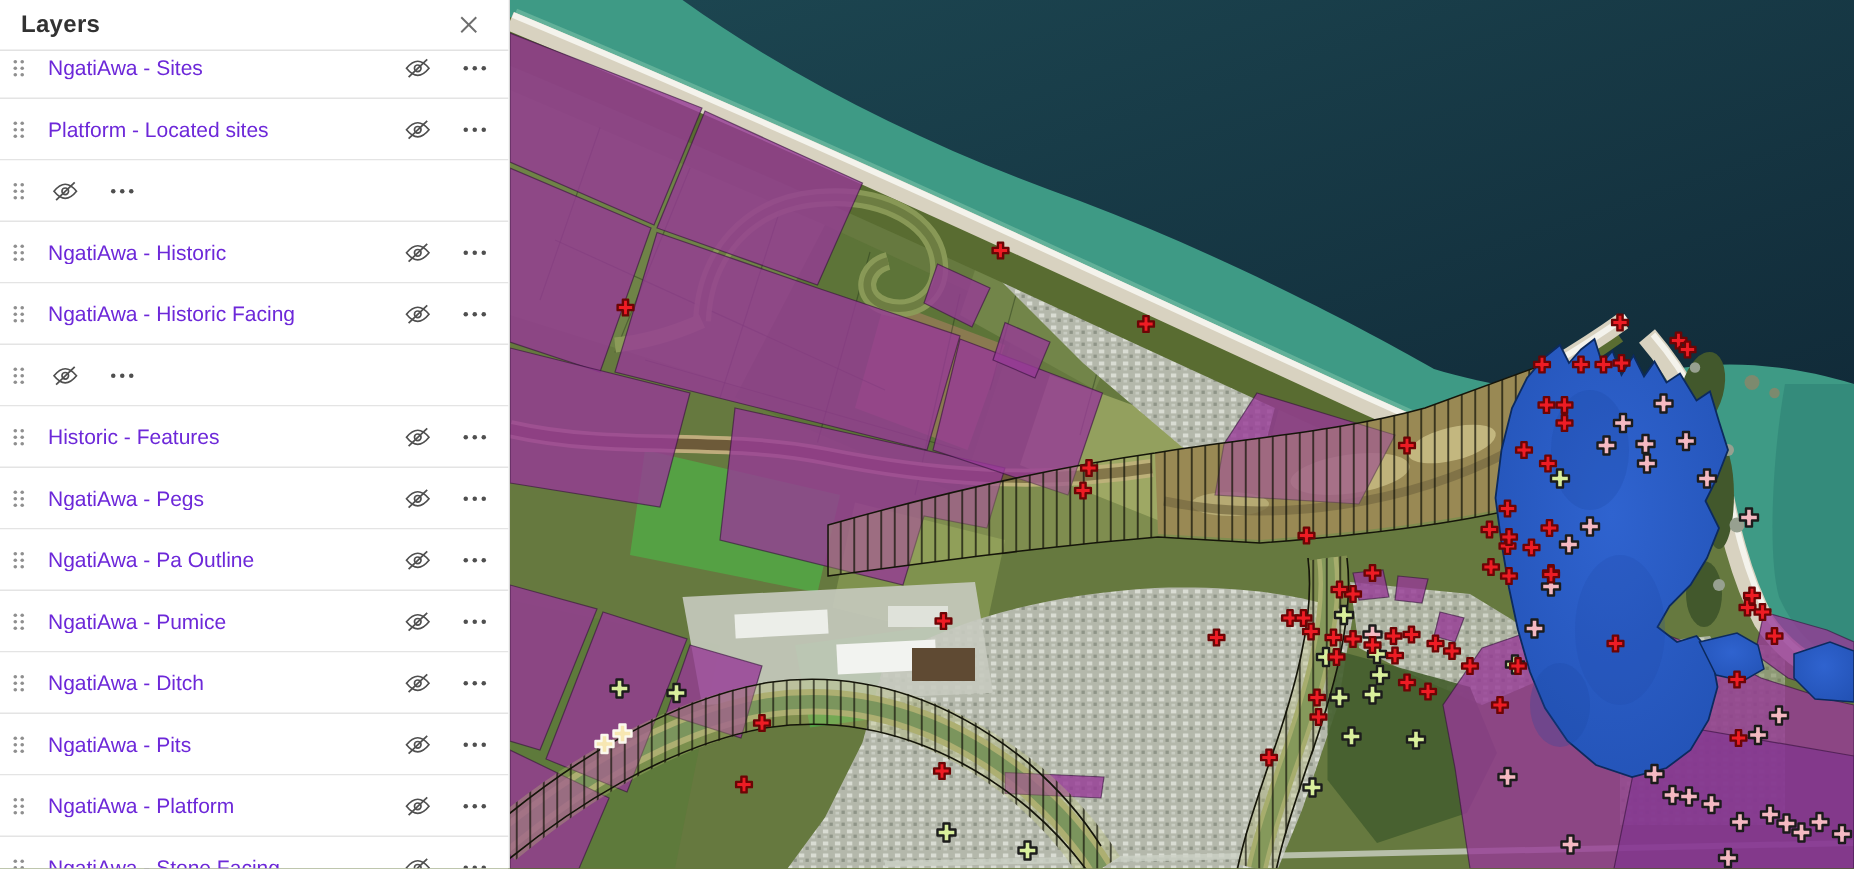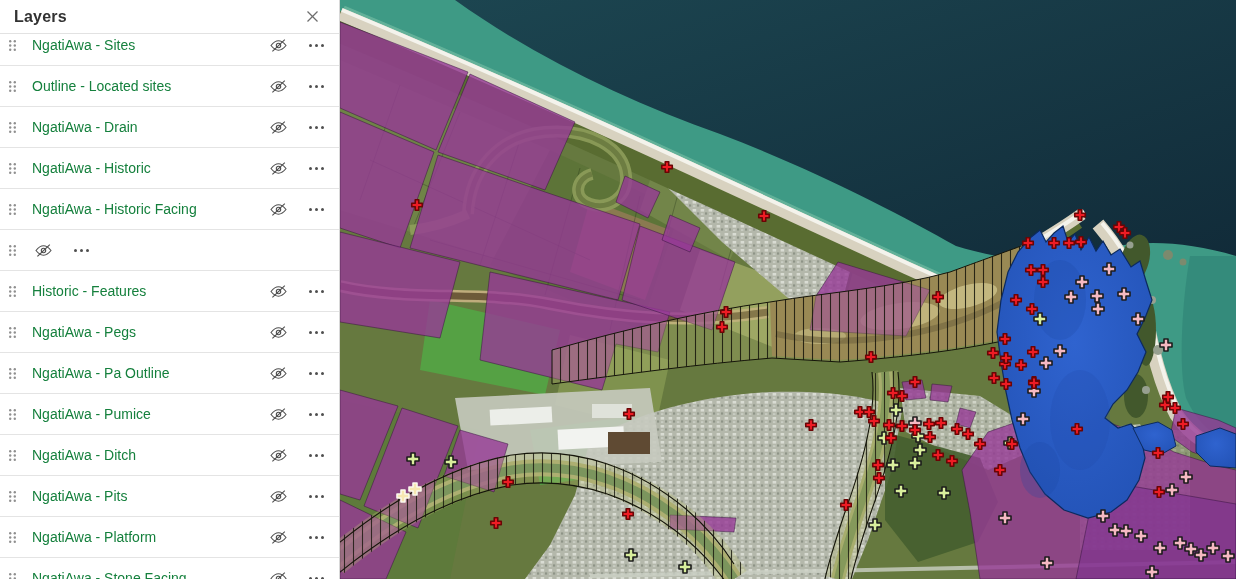--- a/index.html
+++ b/index.html
@@ -24,21 +24,21 @@
     width:22px;height:22px;display:flex;align-items:center;justify-content:center;
     cursor:pointer;background:none;border:none;padding:0;margin-right:2px;
   }
   .layer-list{position:absolute;top:33px;left:0;right:0;bottom:0;overflow:hidden;background:#fff;}
   .layer-list-inner{margin-top:-8px;}
   .layer-row{
     height:41px;box-sizing:border-box;display:flex;align-items:center;
     border-bottom:1px solid #e4e4e4;padding:0 12px 0 8px;background:#fff;
   }
   .drag-handle{width:10px;margin-right:14px;display:flex;align-items:center;cursor:grab;}
-  .layer-label{flex:1;font-size:14px;color:#15803d;white-space:nowrap;overflow:hidden;}
+  .layer-label{flex:1;font-size:14px;color:#6d28d9;white-space:nowrap;overflow:hidden;}
   .icon-btn{background:none;border:none;padding:2px;display:flex;align-items:center;cursor:pointer;}
   .eye-btn{margin-right:16px;}
   
   .map-view{position:absolute;left:340px;top:0;width:896px;height:579px;overflow:hidden;}
   .map-view svg{display:block;}
 </style>
 </head>
 <body>
 
 <div class="layers-panel">
@@ -91,53 +91,52 @@
         <g fill="#8f8f8f">
           <circle cx="2.2" cy="2.2" r="1.2"></circle>
                 <circle cx="6.8" cy="2.2" r="1.2"></circle>
           <circle cx="2.2" cy="6.5" r="1.2"></circle>
                 <circle cx="6.8" cy="6.5" r="1.2"></circle>
           <circle cx="2.2" cy="10.8" r="1.2"></circle>
                 <circle cx="6.8" cy="10.8" r="1.2"></circle>
         </g>
       </svg>
     </span>
-    <span class="layer-label">Outline - Located sites</span>
-    <button class="icon-btn eye-btn" title="Layer hidden">
-      <svg width="19" height="15" viewBox="0 0 19 15">
-        <path d="M2,7.5 Q5.8,2.8 9.5,2.8 Q13.2,2.8 17,7.5 Q13.2,12.2 9.5,12.2 Q5.8,12.2 2,7.5 Z" fill="none" stroke="#4f4f4f" stroke-width="1.1"></path>
-        <circle cx="9.5" cy="7.5" r="2.2" fill="none" stroke="#4f4f4f" stroke-width="1.1"></circle>
-        <line x1="3.4" y1="13.4" x2="15.8" y2="1.6" stroke="#4f4f4f" stroke-width="1.15"></line>
-      </svg>
-    </button>
-    <button class="icon-btn" title="Options">
-      <svg width="17" height="5" viewBox="0 0 17 5">
-        <g fill="#4f4f4f">
-          <circle cx="2.5" cy="2.5" r="1.5"></circle>
-                <circle cx="8.5" cy="2.5" r="1.5"></circle>
-                <circle cx="14.5" cy="2.5" r="1.5"></circle>
-        </g>
-      </svg>
-    </button>
-  </div>
-
-  <div class="layer-row">
-    <span class="drag-handle">
-      <svg width="9" height="13" viewBox="0 0 9 13">
-        <g fill="#8f8f8f">
-          <circle cx="2.2" cy="2.2" r="1.2"></circle>
-                <circle cx="6.8" cy="2.2" r="1.2"></circle>
-          <circle cx="2.2" cy="6.5" r="1.2"></circle>
-                <circle cx="6.8" cy="6.5" r="1.2"></circle>
-          <circle cx="2.2" cy="10.8" r="1.2"></circle>
-                <circle cx="6.8" cy="10.8" r="1.2"></circle>
-        </g>
-      </svg>
-    </span>
-    <span class="layer-label">NgatiAwa - Drain</span>
+    <span class="layer-label">Platform - Located sites</span>
+    <button class="icon-btn eye-btn" title="Layer hidden">
+      <svg width="19" height="15" viewBox="0 0 19 15">
+        <path d="M2,7.5 Q5.8,2.8 9.5,2.8 Q13.2,2.8 17,7.5 Q13.2,12.2 9.5,12.2 Q5.8,12.2 2,7.5 Z" fill="none" stroke="#4f4f4f" stroke-width="1.1"></path>
+        <circle cx="9.5" cy="7.5" r="2.2" fill="none" stroke="#4f4f4f" stroke-width="1.1"></circle>
+        <line x1="3.4" y1="13.4" x2="15.8" y2="1.6" stroke="#4f4f4f" stroke-width="1.15"></line>
+      </svg>
+    </button>
+    <button class="icon-btn" title="Options">
+      <svg width="17" height="5" viewBox="0 0 17 5">
+        <g fill="#4f4f4f">
+          <circle cx="2.5" cy="2.5" r="1.5"></circle>
+                <circle cx="8.5" cy="2.5" r="1.5"></circle>
+                <circle cx="14.5" cy="2.5" r="1.5"></circle>
+        </g>
+      </svg>
+    </button>
+  </div>
+
+  <div class="layer-row">
+    <span class="drag-handle">
+      <svg width="9" height="13" viewBox="0 0 9 13">
+        <g fill="#8f8f8f">
+          <circle cx="2.2" cy="2.2" r="1.2"></circle>
+                <circle cx="6.8" cy="2.2" r="1.2"></circle>
+          <circle cx="2.2" cy="6.5" r="1.2"></circle>
+                <circle cx="6.8" cy="6.5" r="1.2"></circle>
+          <circle cx="2.2" cy="10.8" r="1.2"></circle>
+                <circle cx="6.8" cy="10.8" r="1.2"></circle>
+        </g>
+      </svg>
+    </span>
     <button class="icon-btn eye-btn" title="Layer hidden">
       <svg width="19" height="15" viewBox="0 0 19 15">
         <path d="M2,7.5 Q5.8,2.8 9.5,2.8 Q13.2,2.8 17,7.5 Q13.2,12.2 9.5,12.2 Q5.8,12.2 2,7.5 Z" fill="none" stroke="#4f4f4f" stroke-width="1.1"></path>
         <circle cx="9.5" cy="7.5" r="2.2" fill="none" stroke="#4f4f4f" stroke-width="1.1"></circle>
         <line x1="3.4" y1="13.4" x2="15.8" y2="1.6" stroke="#4f4f4f" stroke-width="1.15"></line>
       </svg>
     </button>
     <button class="icon-btn" title="Options">
       <svg width="17" height="5" viewBox="0 0 17 5">
         <g fill="#4f4f4f">

